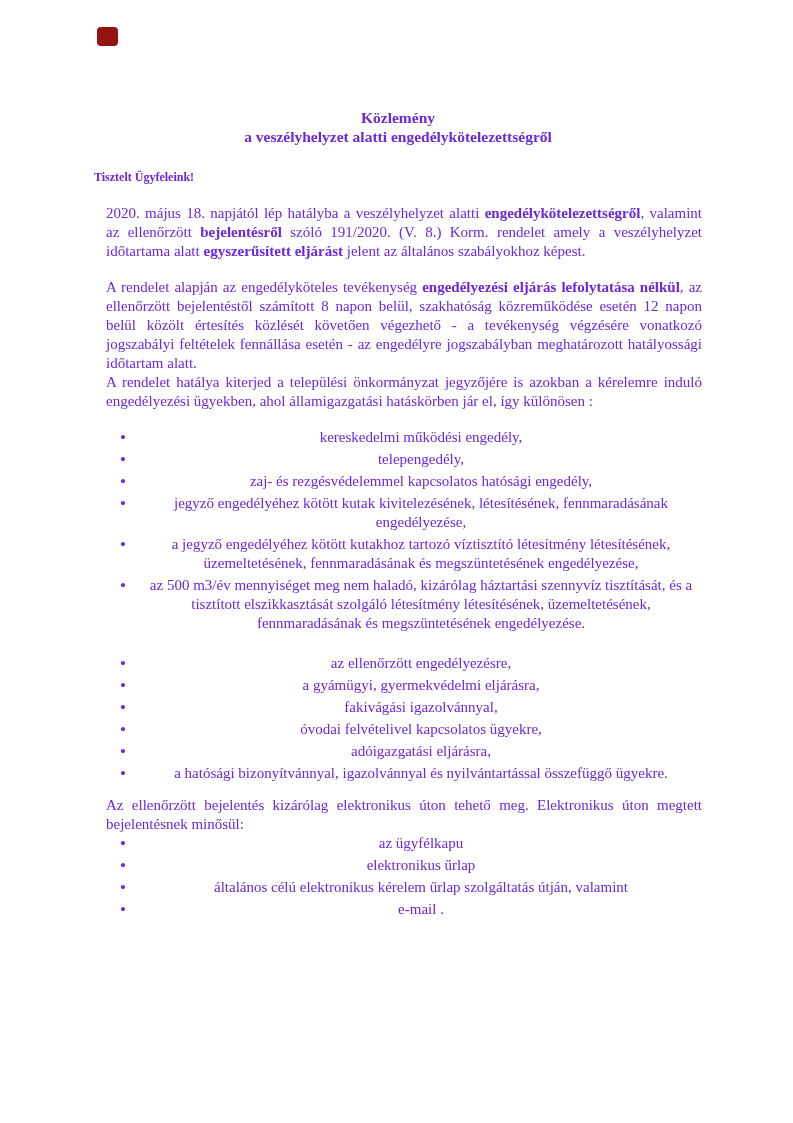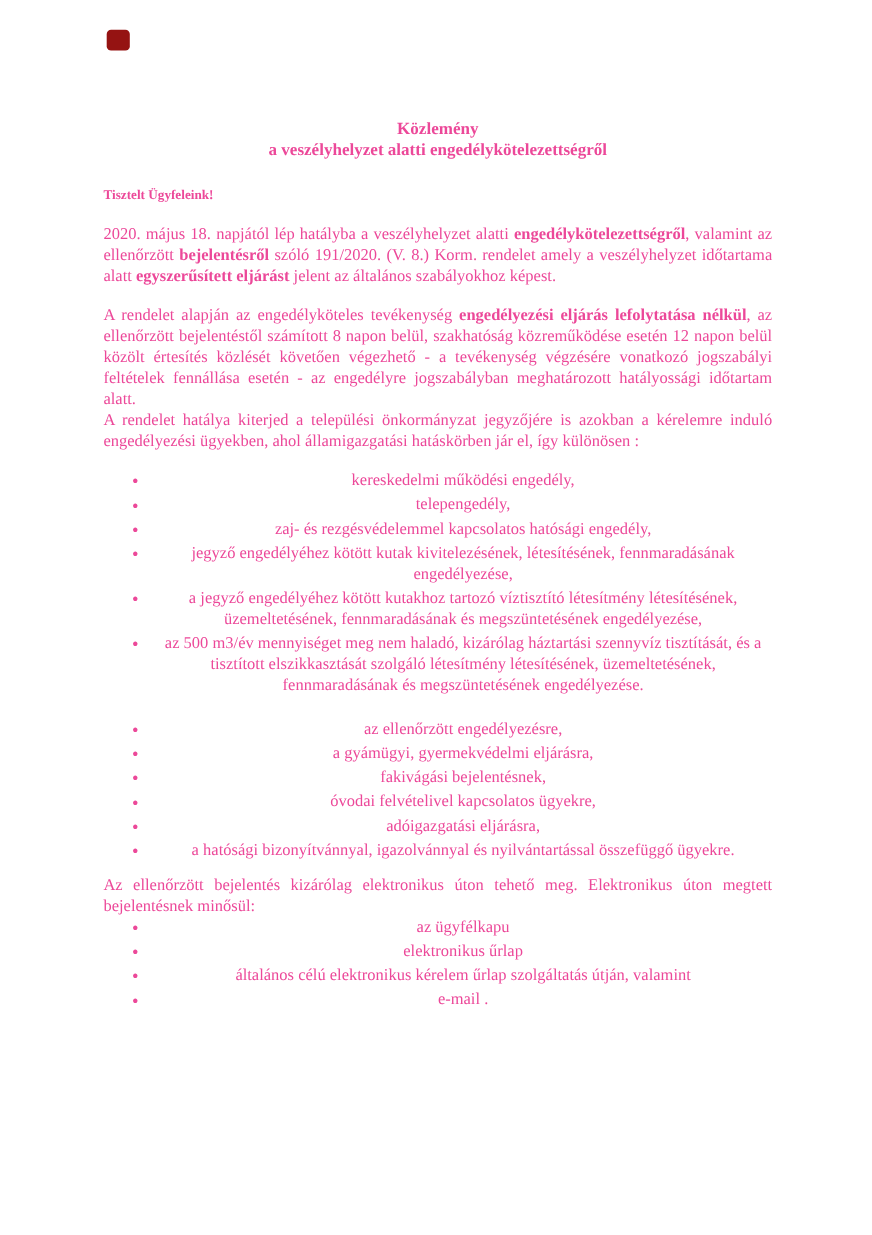--- a/index.html
+++ b/index.html
@@ -9,42 +9,42 @@
   }
   .page {
     position: relative;
     width: 793px;
     height: 1123px;
     background: #ffffff;
     overflow: hidden;
     font-family: "Liberation Serif", "DejaVu Serif", serif;
     font-size: 15px;
     line-height: 19px;
-    color: #ec4899;
+    color: #6d28d9;
     box-sizing: border-box;
   }
   .content {
     position: absolute;
     left: 94px;
     top: 108px;
     width: 608px;
   }
   .title-block {
     text-align: center;
     font-weight: bold;
     font-size: 15.5px;
   }
   .title-block div { margin: 0; }
   .salutation {
     margin-top: 22px;
     font-weight: bold;
     font-size: 12px;
   }
   p.para {
-    margin: 17px 0 0 0;
+    margin: 17px 0 0 12px;
     text-align: justify;
   }
   p.para.no-gap { margin-top: 0; }
   .subheading {
     margin-top: 16px;
     text-align: left;
   }
   ul.bullets {
     list-style: none;
     margin: 17px 0 0 0;
@@ -103,21 +103,21 @@
       <li>zaj- és rezgésvédelemmel kapcsolatos hatósági engedély,</li>
       <li>jegyző engedélyéhez kötött kutak kivitelezésének, létesítésének, fennmaradásának engedélyezése,</li>
       <li>a jegyző engedélyéhez kötött kutakhoz tartozó víztisztító létesítmény létesítésének, üzemeltetésének, fennmaradásának és megszüntetésének engedélyezése,</li>
       <li>az 500 m3/év mennyiséget meg nem haladó, kizárólag háztartási szennyvíz tisztítását, és a tisztított elszikkasztását szolgáló létesítmény létesítésének, üzemeltetésének, fennmaradásának és megszüntetésének engedélyezése.</li>
     </ul>
 
 
     <ul class="bullets" style="margin-top:21px;">
       <li>az ellenőrzött engedélyezésre,</li>
       <li>a gyámügyi, gyermekvédelmi eljárásra,</li>
-      <li>fakivágási bejelentésnek,</li>
+      <li>fakivágási igazolvánnyal,</li>
       <li>óvodai felvételivel kapcsolatos ügyekre,</li>
       <li>adóigazgatási eljárásra,</li>
       <li>a hatósági bizonyítvánnyal, igazolvánnyal és nyilvántartással összefüggő ügyekre.</li>
     </ul>
 
     <p class="para" style="margin-top:13px;">Az ellenőrzött bejelentés kizárólag elektronikus úton tehető meg. Elektronikus úton megtett bejelentésnek minősül:</p>
 
     <ul class="bullets tight">
       <li>az ügyfélkapu</li>
       <li>elektronikus űrlap</li>

